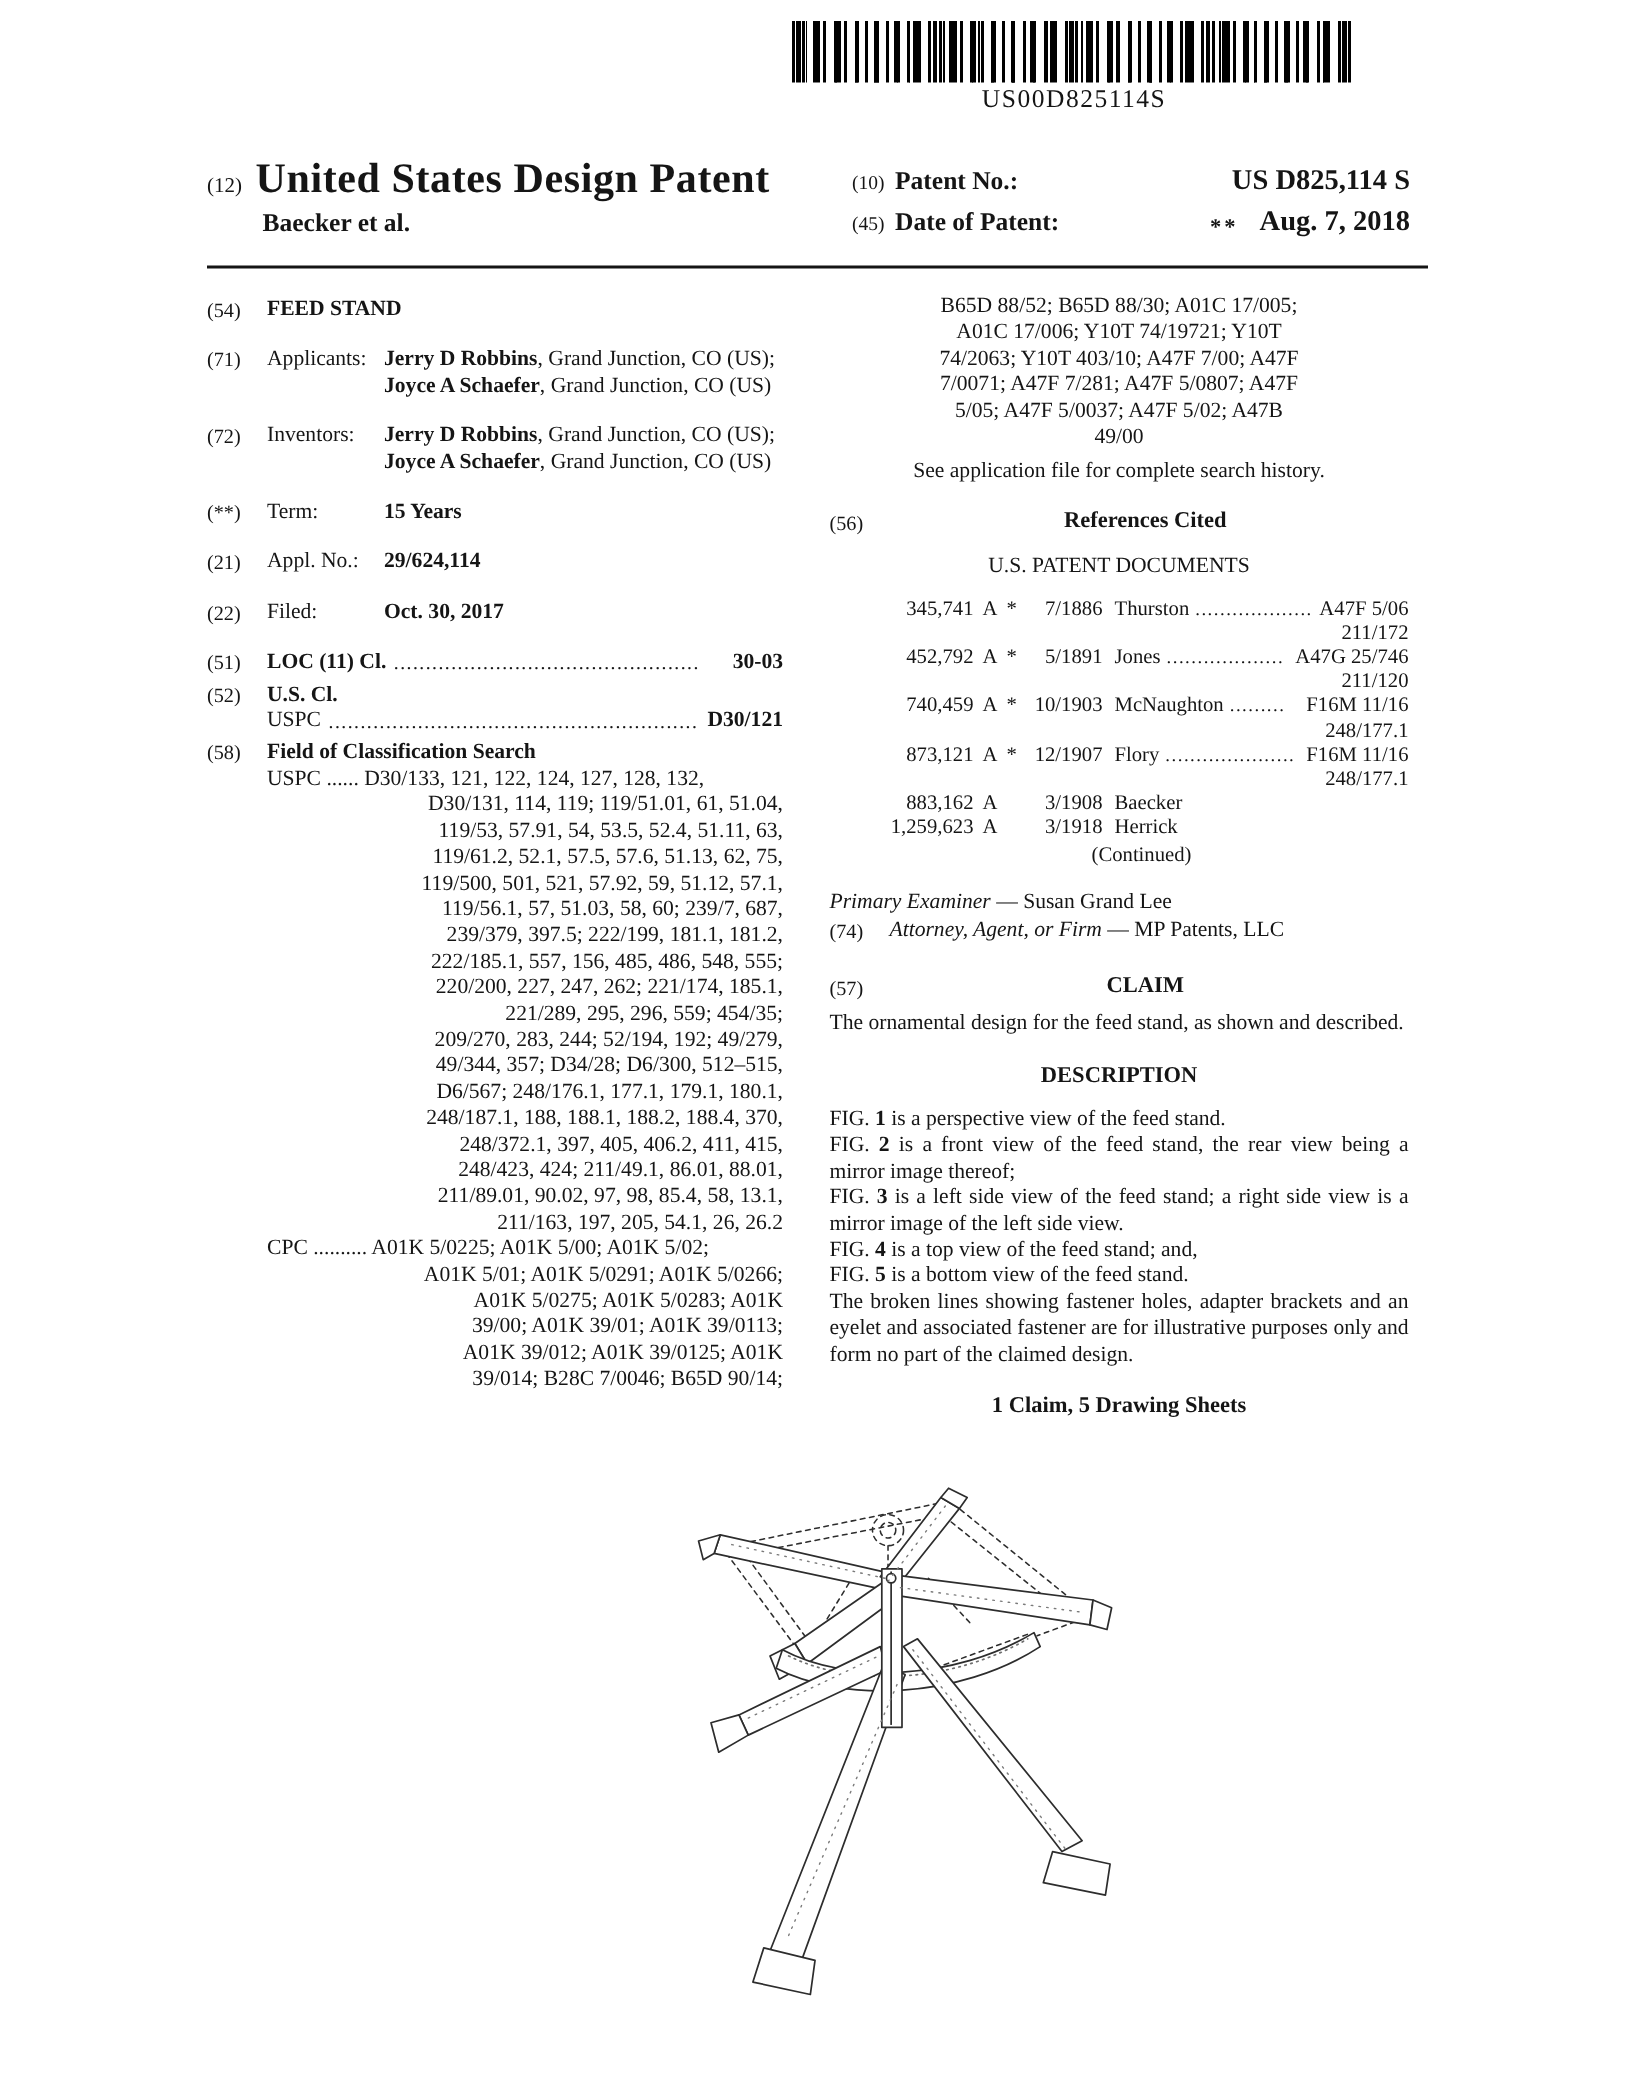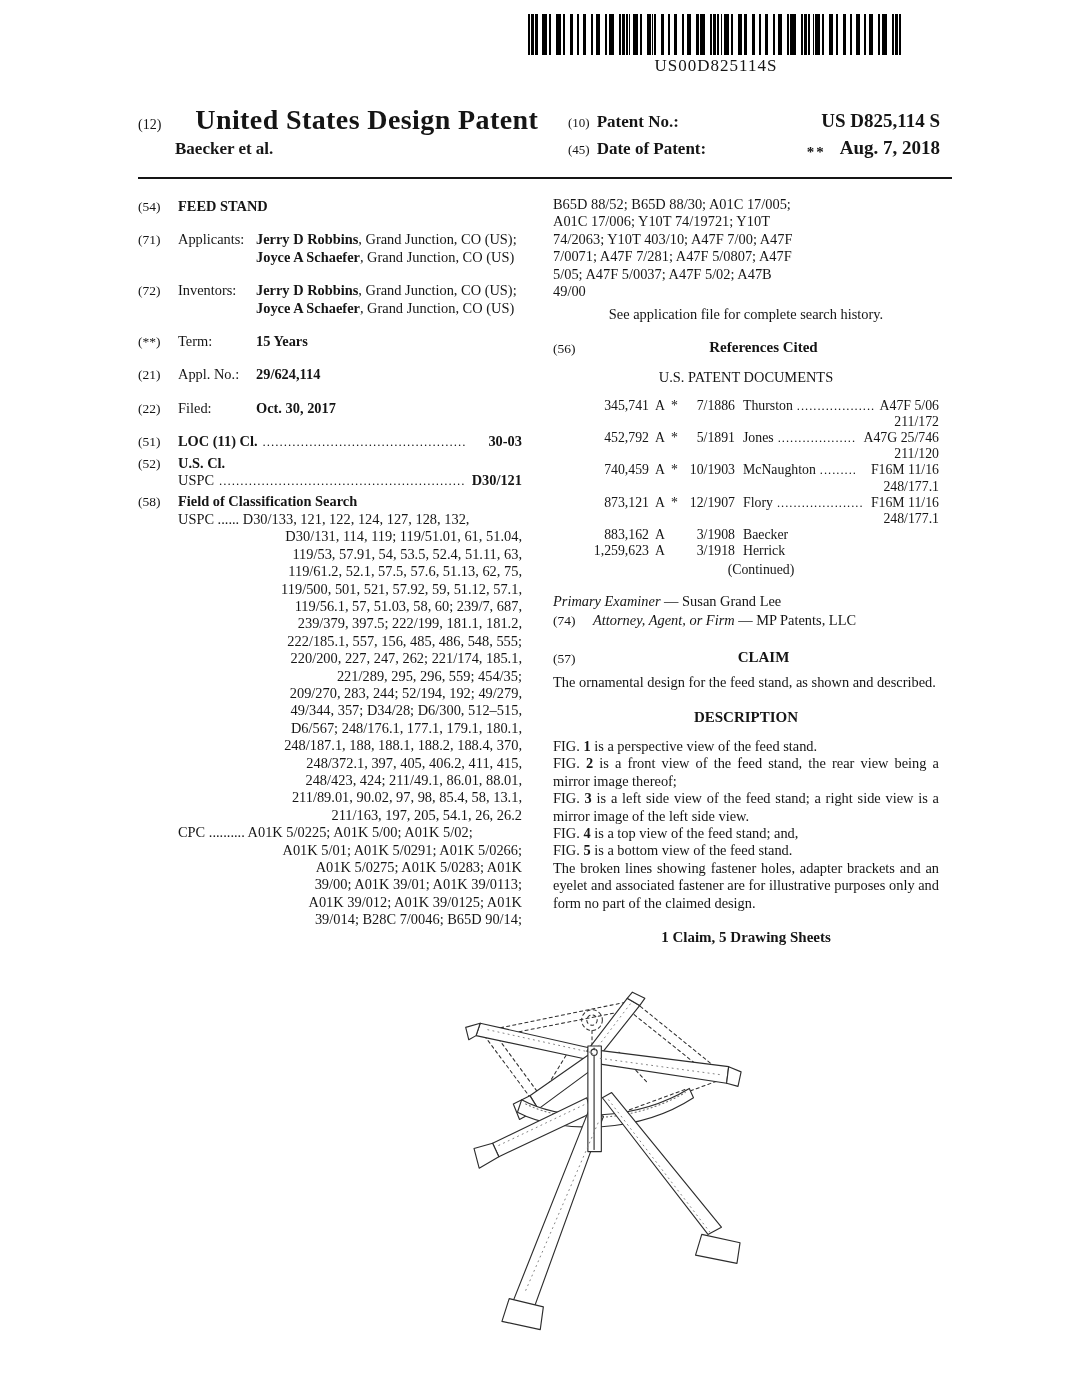--- a/index.html
+++ b/index.html
@@ -14,21 +14,21 @@
   .bars{
     height:41px;width:100%;
     background:
       repeating-linear-gradient(90deg,#000 0 2px,transparent 2px 7px),
       repeating-linear-gradient(90deg,transparent 0 3px,#000 3px 6px,transparent 6px 13px),
       repeating-linear-gradient(90deg,transparent 0 9px,#000 9px 10px,transparent 10px 23px);
   }
   .barcode-text{font-size:17px;letter-spacing:1px;margin-top:1px;}
   
   #hdr-left{left:138px;top:104px;width:440px;}
-  .hdr-row1{display:flex;align-items:baseline;gap:25px;}
+  .hdr-row1{display:flex;align-items:baseline;}
   .hdr-num{font-size:14px;margin-right:9px;}
   .hdr-title{font-size:28px;font-weight:bold;letter-spacing:.4px;white-space:nowrap;}
   .hdr-party{font-size:17px;font-weight:bold;margin:3px 0 0 37px;}
   #hdr-right{left:568px;top:110px;width:372px;}
   .hr-row{display:flex;align-items:baseline;margin-bottom:5px;}
   .hr-num{font-size:13px;margin-right:7px;}
   .hr-label{font-size:17px;font-weight:bold;}
   .hr-fill{flex:1;}
   .hr-val{font-size:19px;font-weight:bold;white-space:nowrap;}
   .term-marker{font-size:15px;font-weight:bold;letter-spacing:2px;margin-right:14px;transform:translateY(3px);display:inline-block;}
@@ -39,21 +39,21 @@
   #col-right{left:553px;top:196px;width:386px;}
   .item{display:grid;grid-template-columns:40px 1fr;margin-bottom:16px;}
   .item .num{font-size:13.5px;}
   .b{font-weight:bold;}
   .hang{display:grid;grid-template-columns:78px 1fr;}
   .leader-row{display:flex;align-items:flex-start;}
   .leader{flex:1;overflow:hidden;white-space:nowrap;margin:0 5px;letter-spacing:1px;font-size:13px;}
   .tight{margin-bottom:4px;}
   .list-right div{text-align:right;white-space:nowrap;}
   .list-right div:first-child{text-align:left;}
-  .list-right-all div{text-align:left;white-space:nowrap;}
+  .list-right-all div{text-align:center;white-space:nowrap;}
   
   .sec-head{position:relative;text-align:center;margin:15px 0 0 0;}
   .sec-head .num{position:absolute;left:0;top:1px;font-size:13.5px;}
   .sec-head .t{font-weight:bold;font-size:15px;margin-left:35px;}
   .sub-head{text-align:center;margin:13px 0 11px 0;font-size:14.4px;}
   .ref-rows{font-size:13.8px;line-height:16.2px;padding-left:30px;}
   .ref-row{display:flex;align-items:baseline;}
   .rn{width:66px;text-align:right;flex:none;}
   .rk{width:22px;text-align:center;flex:none;}
   .rs{width:10px;flex:none;}

